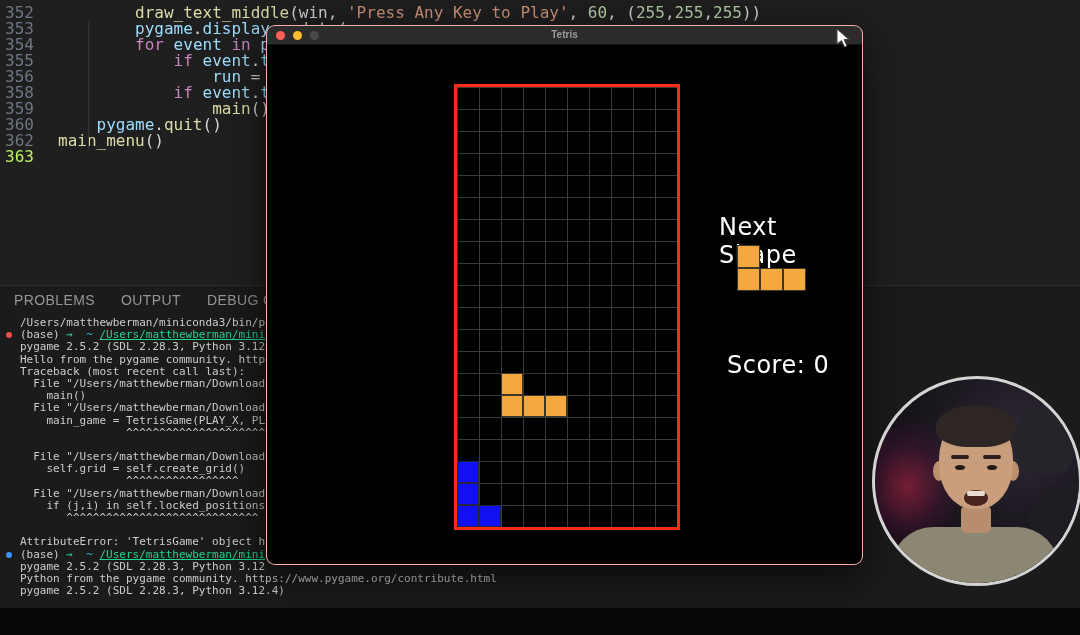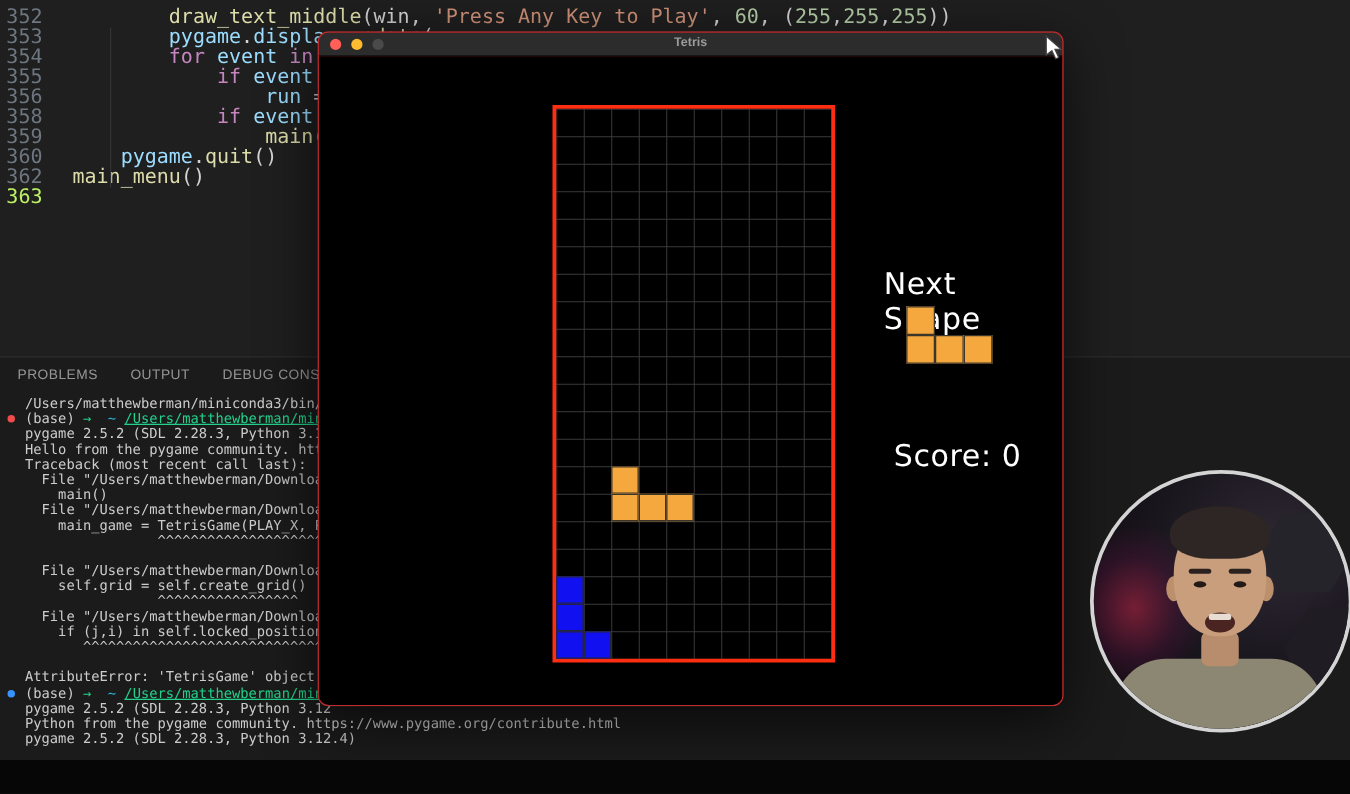--- a/index.html
+++ b/index.html
@@ -21,35 +21,35 @@
   .sg-num   { color:#b5cea8; }
   .sg-kw    { color:#c586c0; }
   .sg-var   { color:#9cdcfe; }
   .sg-blue  { color:#569cd6; }
   .indent-guide { position:absolute; width:1px; background:#333; }
 
   
   .panel { position:absolute; left:0; top:285px; width:1080px; height:323px;
            background:#1b1b1b; border-top:1px solid #2e2e2e; }
   .panel-tabs { height:28px; display:flex; align-items:center; padding-left:14px; gap:26px; }
-  .ptab { font-size:11px; letter-spacing:0.4px; color:#969696; cursor:default; }
+  .ptab { font-size:14px; letter-spacing:0.4px; color:#969696; cursor:default; }
   .terminal { position:relative; padding-left:20px; padding-top:3px;
               font-family:"DejaVu Sans Mono", monospace; font-size:11px; color:#cccccc; }
   .term-line { position:relative; height:12.2px; line-height:12.2px; white-space:pre; }
   .tg-def   { color:#cccccc; }
   .tg-cyan  { color:#29b8db; }
   .tg-arrow { color:#23d18b; }
   .tg-path  { color:#23d18b; text-decoration:underline; }
   .dot { position:absolute; left:-14px; top:3px; width:6px; height:6px; border-radius:50%; }
   .dot-red  { background:#f14c4c; }
   .dot-blue { background:#3794ff; }
 
   
-  .tetris-window { position:absolute; left:254px; top:25px; width:597px; height:540px;
-                   background:#b91c1c; border-radius:9px; box-shadow:0 12px 45px rgba(0,0,0,0.65);
+  .tetris-window { position:absolute; left:266px; top:25px; width:597px; height:540px;
+                   background:#fca5a5; border-radius:9px; box-shadow:0 12px 45px rgba(0,0,0,0.65);
                    border:1px solid rgba(255,255,255,0.08); z-index:10; overflow:hidden; }
   .titlebar { position:relative; height:19px; background:#2c2c2c; border-bottom:1px solid #161616; }
   .lights { position:absolute; left:9px; top:5px; display:flex; gap:8px; }
   .light { width:9px; height:9px; border-radius:50%; }
   .light.red    { background:#ff5f57; }
   .light.yellow { background:#febc2e; }
   .light.gray   { background:#4a4a4a; }
   .win-title { position:absolute; left:0; right:0; top:3px; text-align:center;
                font-size:10px; font-weight:bold; color:#9b9b9b; }
   .game-area { position:absolute; left:0; top:19px; right:0; bottom:0; background:#000; }

